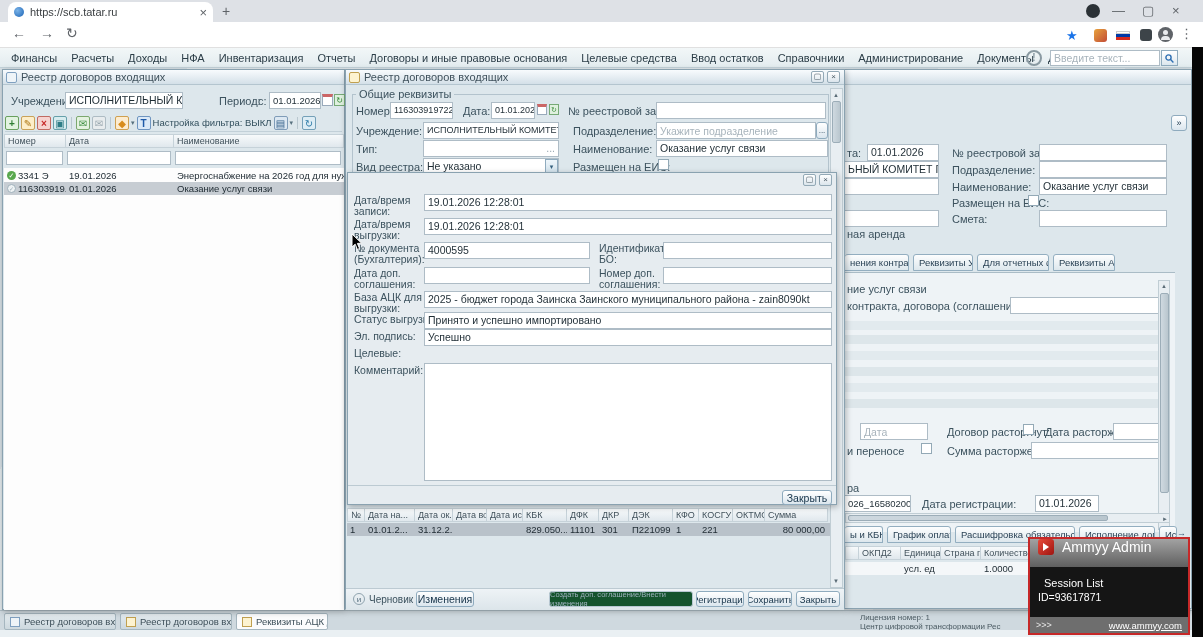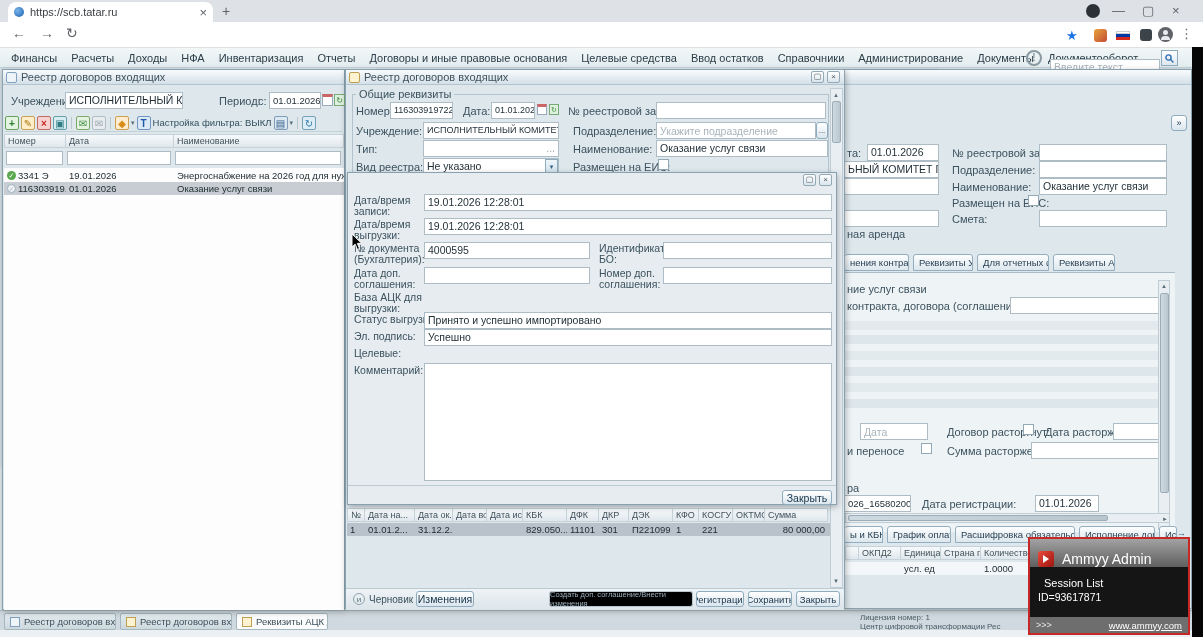--- a/index.html
+++ b/index.html
@@ -21,21 +21,21 @@
   #desktop{left:0;top:68px;width:1203px;height:569px;background:#d5dfe4;background-image:repeating-linear-gradient(115deg,rgba(255,255,255,0) 0 170px,rgba(255,255,255,.3) 170px 340px)}
   
   .w{position:absolute;background:#dde7ec;border:1px solid #8aa2b0;box-shadow:1px 2px 6px rgba(0,0,0,.28)}
   .th{position:absolute;left:0;top:0;right:0;height:15px;background:linear-gradient(#f8fbfd,#d4e0e8);border-bottom:1px solid #b4c5cf;display:flex;align-items:center;padding:0 3px;gap:4px;font-size:11px;color:#40525d}
   .ti{width:11px;height:11px;font-size:8px;line-height:10px;text-align:center;border-radius:2px;flex:none}
   .wb{position:absolute;width:13px;height:12px;top:1px;background:linear-gradient(#ffffff,#dbe5ec);border:1px solid #93a9b6;border-radius:2px;font-size:8px;line-height:10px;text-align:center;color:#4a5a64}
   .lbl{position:absolute;font-size:11px;color:#3c525e;white-space:nowrap}
   .in{position:absolute;background:#fff;border:1px solid #aebcc6;font-size:10.5px;color:#1e2c34;padding:0 3px;overflow:hidden;white-space:nowrap;line-height:15px;height:17px;font-family:inherit}
   .ph::placeholder{color:#a8b4bc}
   .btn{position:absolute;background:linear-gradient(#ffffff,#dbe6ee);border:1px solid #8fabbe;border-radius:3px;font-size:10.5px;color:#17344a;display:flex;align-items:center;justify-content:center;overflow:hidden}
-  .btn.dis{color:#9db0bc;border-color:#b7c7d2;background:#000000}
+  .btn.dis{color:#9db0bc;border-color:#b7c7d2;background:#14532d}
   .chk{position:absolute;width:11px;height:11px;background:#fff;border:1px solid #93a9b6}
   .gh{position:absolute;display:flex}
   .gh>div{background:linear-gradient(#f7fafb,#e0e8ed);border:1px solid #c6d2d9;border-left:none;font-size:9px;color:#42525c;padding:1px 3px;overflow:hidden;white-space:nowrap;height:14px}
   .gh>div:first-child{border-left:1px solid #c6d2d9}
   .gr{position:absolute;display:flex}
   .gr>div{font-size:9.5px;color:#222e36;padding:1px 3px;overflow:hidden;white-space:nowrap;height:13px}
   .tico{width:14px;height:14px;border-radius:2px;font-size:10px;line-height:13px;text-align:center;flex:none}
   .sep{width:1px;height:12px;background:#b9c7cf;margin:0 2px;flex:none}
   .sb{position:absolute;background:#e8eef2;border:1px solid #c0cdd4}
   .sbt{position:absolute;background:linear-gradient(90deg,#cfd9e0,#b9c6ce);border:1px solid #9cadb8;border-radius:2px}
@@ -44,21 +44,21 @@
   .stripe{position:absolute;left:0;width:313px;height:9px}
   
   .dl{position:absolute;font-size:10.5px;color:#3c525e;width:70px;line-height:11px}
   
   #taskbar{left:0;top:610px;width:1203px;height:20px;background:#cfd9df;border-top:1px solid #aebdc5}
   #taskstrip{left:0;top:630px;width:1203px;height:7px;background:#eaf0f3}
   .ttab{position:absolute;top:2px;height:17px;background:linear-gradient(#e3ebef,#cdd8de);border:1px solid #a5b6bf;border-radius:2px;display:flex;align-items:center;gap:4px;padding:0 5px;font-size:9.5px;color:#3b4d57;white-space:nowrap;overflow:hidden}
   .ttab.act{background:#fbfcfd}
   
   #ammyy{left:1028px;top:537px;width:162px;height:98px;border:2px solid #c62828;background:#151515;z-index:40}
-  #ammyy .hd{position:absolute;left:0;top:0;right:0;height:28px;background:linear-gradient(#a2a2a2,#5f5f5f);display:flex;align-items:flex-end;gap:8px;padding:0 8px}
+  #ammyy .hd{position:absolute;left:0;top:0;right:0;height:28px;background:linear-gradient(#a2a2a2,#5f5f5f);display:flex;align-items:flex-start;gap:8px;padding:0 8px}
   #ammyy .ft{position:absolute;left:0;bottom:0;right:0;height:16px;background:#6e6e6e;display:flex;align-items:center;justify-content:space-between;padding:0 6px}
   #edge{left:1192px;top:47px;width:11px;height:590px;background:#060606;z-index:50}
 </style>
 </head>
 <body>
 
 <div class="abs" id="tabbar">
   <div class="abs ctab">
     <span class="abs" style="position:static;width:10px;height:10px;border-radius:50%;background:radial-gradient(circle at 35% 35%,#7ab3e8,#1b63b5);flex:none"></span>
     <span class="t">https://scb.tatar.ru</span>
@@ -106,21 +106,21 @@
   <span class="mi">Отчеты</span>
   <span class="mi">Договоры и иные правовые основания</span>
   <span class="mi">Целевые средства</span>
   <span class="mi">Ввод остатков</span>
   <span class="mi">Справочники</span>
   <span class="mi">Администрирование</span>
   <span class="mi">Документы</span>
   <span class="mi">Документооборот</span>
 </div>
 <div class="abs" style="left:1026px;top:50px;width:16px;height:16px;border:2px solid #8a9aa2;border-radius:50%;color:#8a9aa2;font-size:10px;font-weight:bold;text-align:center;line-height:12px;z-index:3">!</div>
-<input class="abs in ph" style="left: 1050px; top: 50px; width: 110px; height: 16px; z-index: 3; margin-top: 9px;" placeholder="Введите текст...">
+<input class="abs in ph" style="left: 1050px; top: 50px; width: 110px; height: 16px; z-index: 3;" placeholder="Введите текст...">
 <div class="abs" style="left:1161px;top:50px;width:17px;height:16px;background:linear-gradient(#fff,#dce7ee);border:1px solid #8fabbe;z-index:3;display:flex;align-items:center;justify-content:center">
   <svg width="9" height="9" viewBox="0 0 9 9">
       <circle cx="3.5" cy="3.5" r="2.6" fill="none" stroke="#2f6fb2" stroke-width="1.4"></circle>
       <line x1="5.6" y1="5.6" x2="8.4" y2="8.4" stroke="#2f6fb2" stroke-width="1.4"></line>
     </svg>
 </div>
 
 <div class="abs" id="desktop"></div>
 
 <div class="w" style="left:2px;top:69px;width:343px;height:541px;z-index:10">
@@ -350,20 +350,21 @@
   <div class="in" style="left:76px;top:45px;width:408px">19.01.2026 12:28:01</div>
   <span class="dl" style="left:6px;top:70px">№ документа (Бухгалтерия):</span>
   <div class="in" style="left:76px;top:69px;width:166px">4000595</div>
   <span class="dl" style="left:251px;top:70px">Идентификатор БО:</span>
   <div class="in" style="left:315px;top:69px;width:169px"></div>
   <span class="dl" style="left:6px;top:95px">Дата доп. соглашения:</span>
   <div class="in" style="left:76px;top:94px;width:166px"></div>
   <span class="dl" style="left:251px;top:95px">Номер доп. соглашения:</span>
   <div class="in" style="left:315px;top:94px;width:169px"></div>
   <span class="dl" style="left:6px;top:119px">База АЦК для выгрузки:</span>
+  <div class="in" style="left:76px;top:118px;width:408px">2025 - бюджет города Заинска Заинского муниципального района - zain8090kt</div>
   <span class="dl" style="left:6px;top:141px;width:110px">Статус выгрузки:</span>
   <div class="in" style="left:76px;top:139px;width:408px">Принято и успешно импортировано</div>
   <span class="dl" style="left:6px;top:158px;width:110px">Эл. подпись:</span>
   <div class="in" style="left:76px;top:156px;width:408px">Успешно</div>
   <span class="dl" style="left:6px;top:175px;width:110px">Целевые:</span>
   <span class="dl" style="left:6px;top:192px;width:110px">Комментарий:</span>
   <textarea class="in" style="left: 76px; top: 190px; width: 408px; height: 118px; resize: none;"></textarea>
   <div class="abs" style="left:0;top:312px;width:488px;height:1px;background:#bccad2"></div>
   <div class="btn" style="left:434px;top:317px;width:50px;height:15px">Закрыть</div>
 </div>

